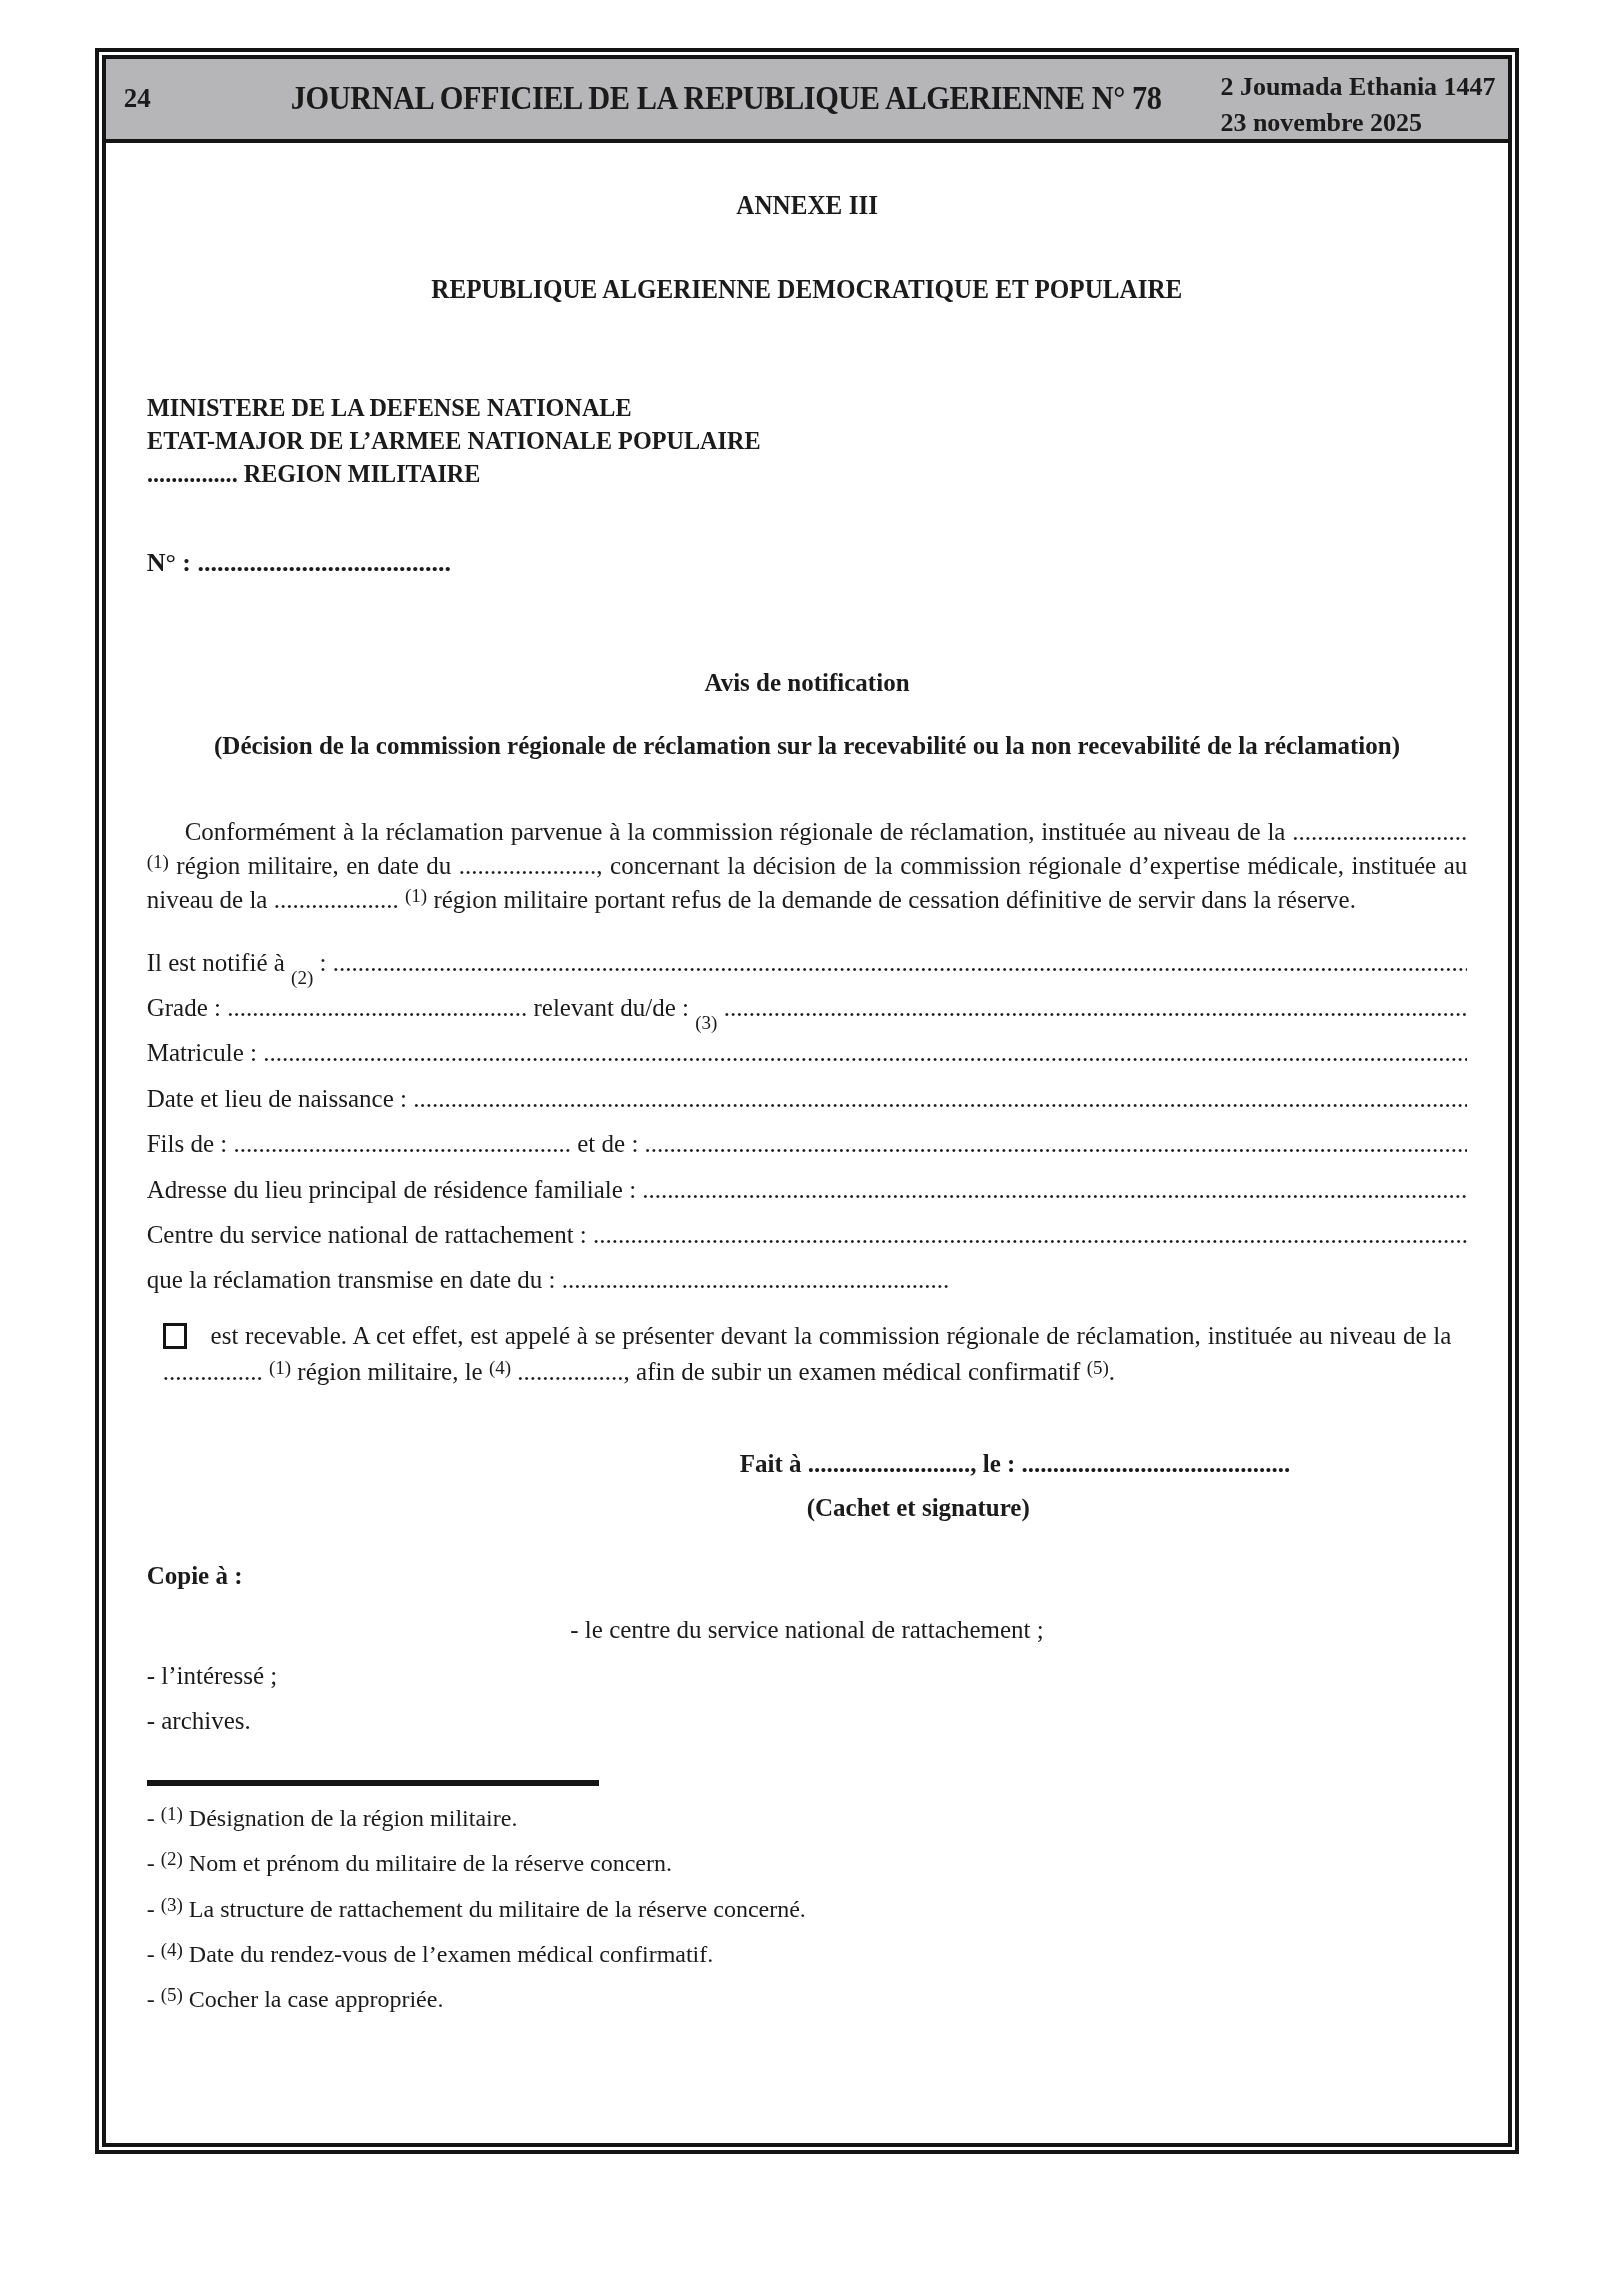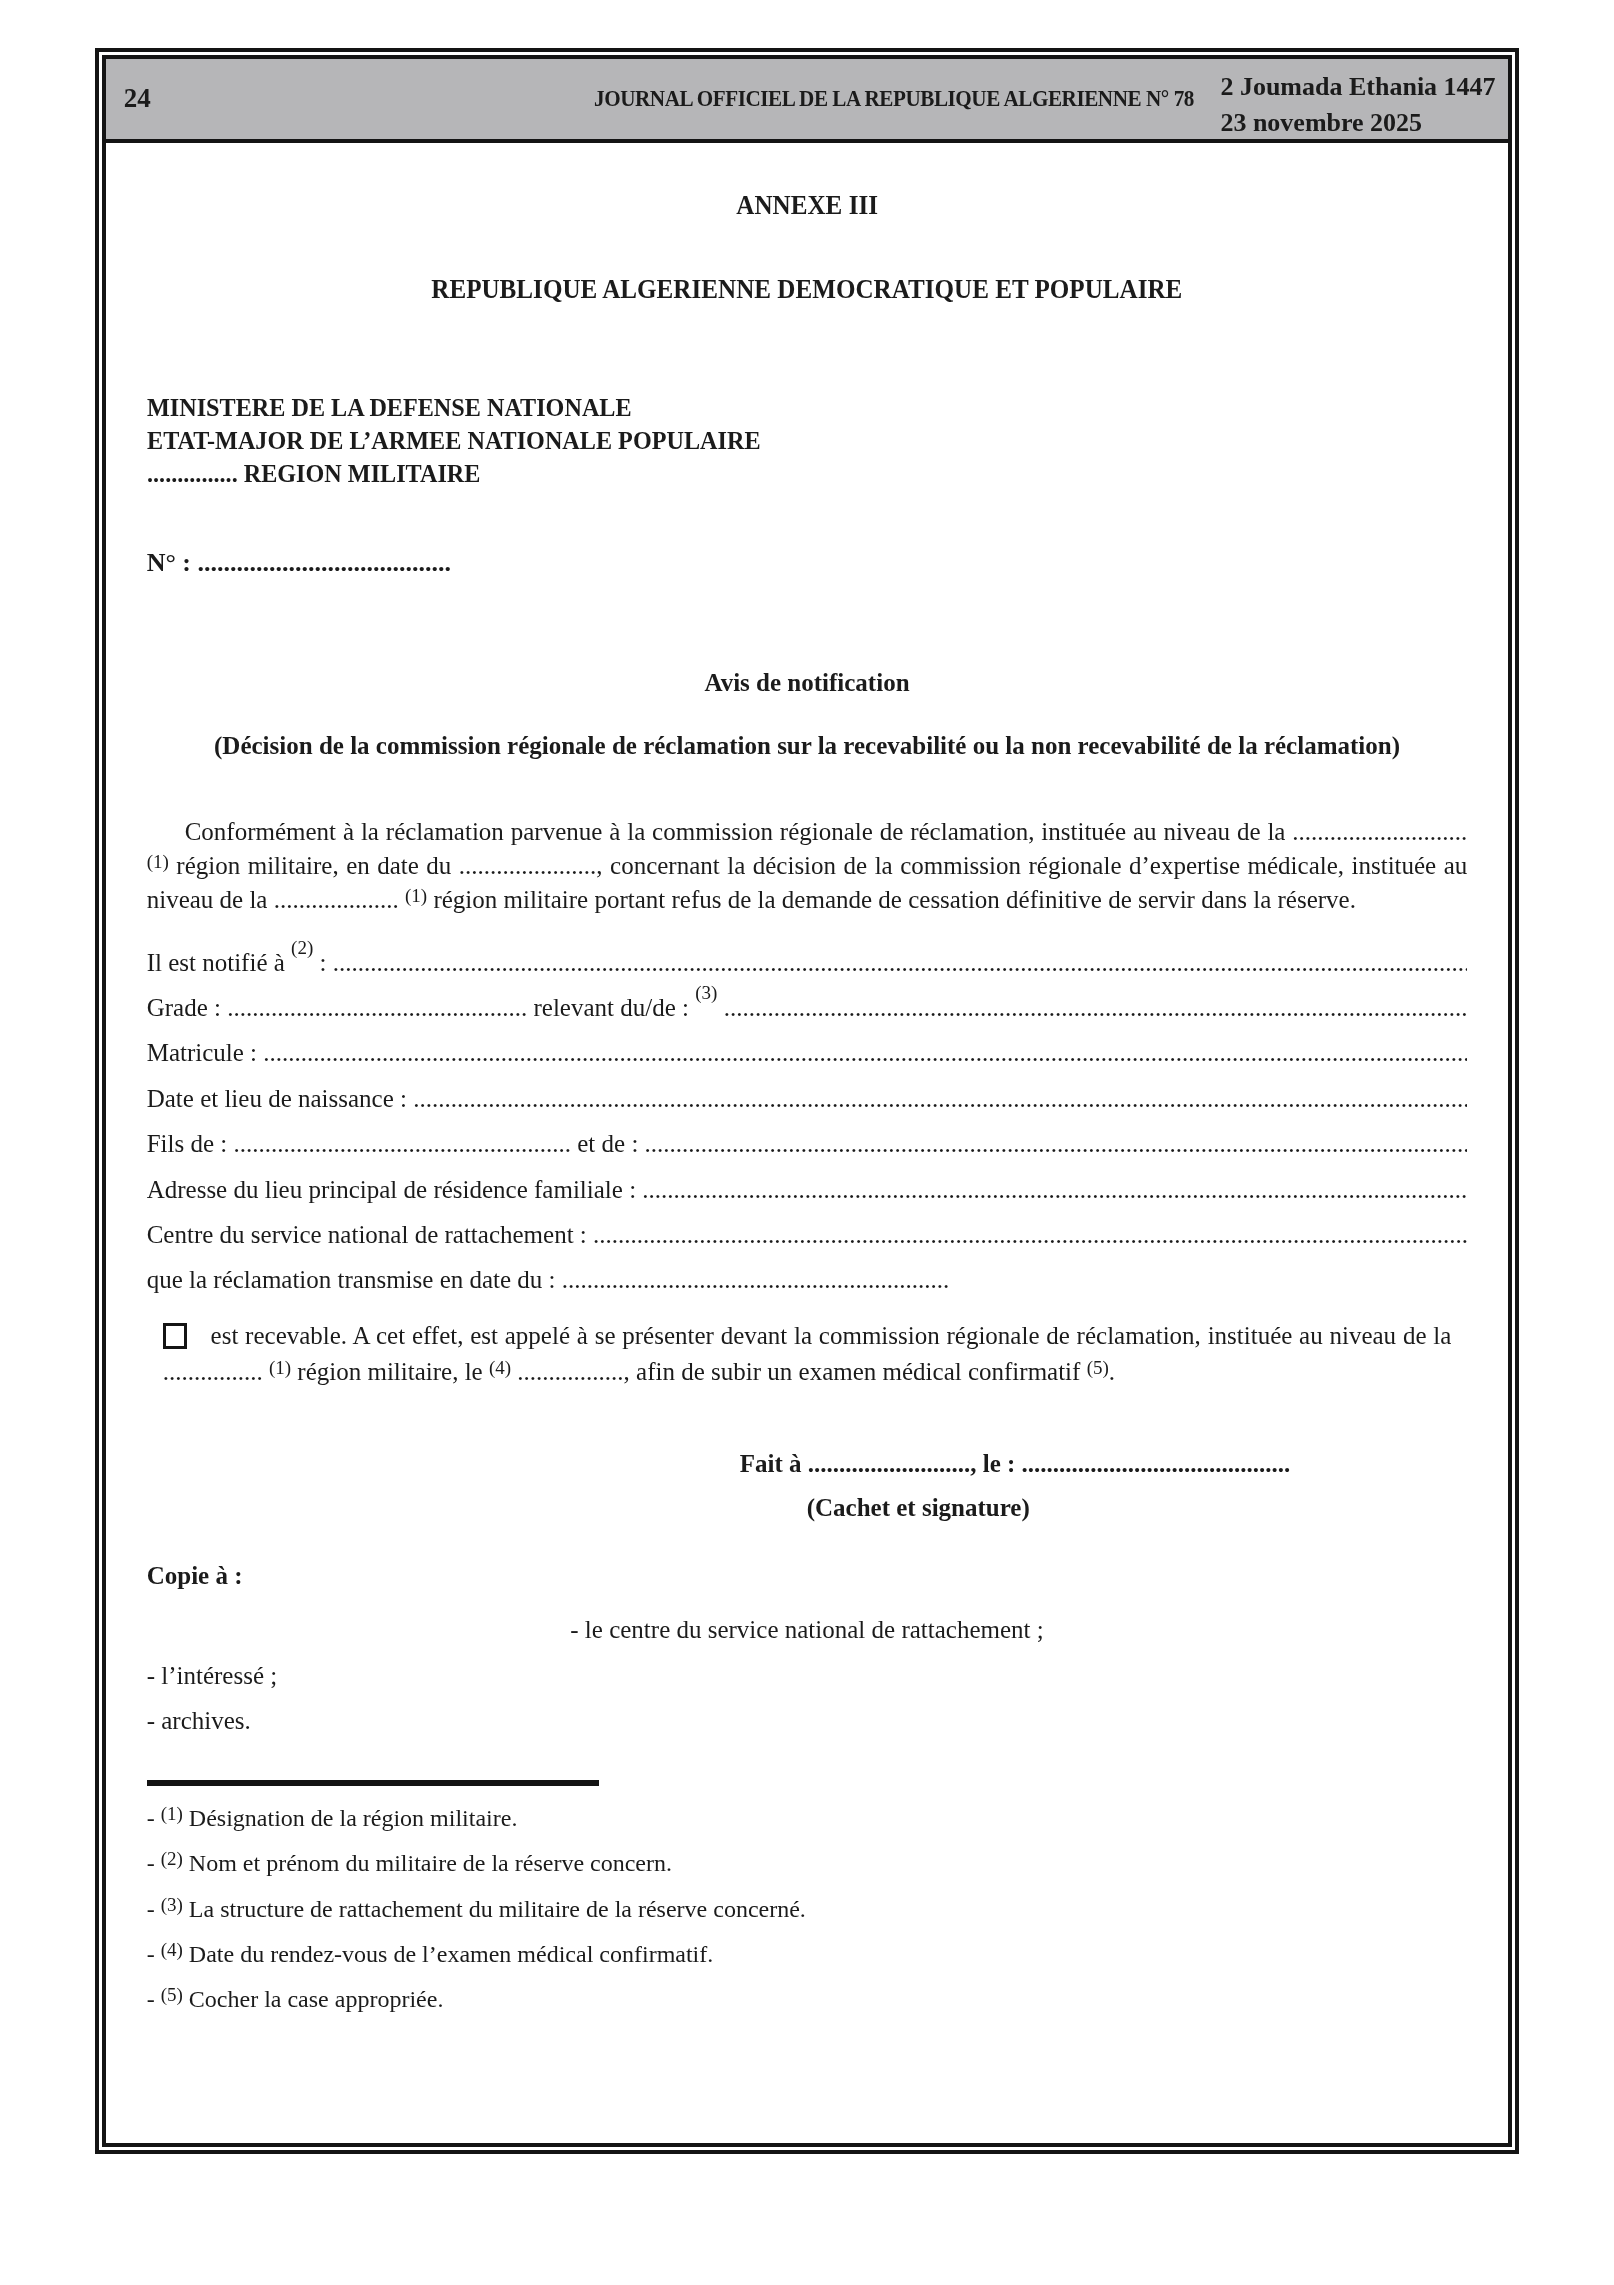--- a/index.html
+++ b/index.html
@@ -23,42 +23,42 @@
   }
   .header-band{
     height:84px;
     background:#b6b6b8;
     border-bottom:4.5px solid #141414;
     display:flex;align-items:center;
     padding:0 12.7px 0 18px;
   }
   .page-num{font-size:27px;font-weight:bold;width:109px;}
   .journal-title{
-    flex:1;text-align:right;font-size:23px;font-weight:bold;
+    flex:1;text-align:center;font-size:33px;font-weight:bold;
     letter-spacing:-0.5px;
   }
   .journal-title .condensed{display:inline-block;transform:scaleX(.92);transform-origin:center;white-space:nowrap;}
   .band-dates{text-align:left;font-size:26px;font-weight:bold;line-height:36px;white-space:nowrap;margin-top:12px;}
   .content{padding:0 41px;font-size:25px;line-height:30px;}
   .center{text-align:center;}
   .bold{font-weight:bold;}
   .condensed-l{display:inline-block;transform:scaleX(.93);transform-origin:left center;white-space:nowrap;}
   .condensed-c{display:inline-block;transform:scaleX(.93);transform-origin:center;white-space:nowrap;}
   .annexe{margin-top:47px;font-size:27px;}
   .republic{margin-top:54px;font-size:27px;}
   .ministry{margin-top:87px;font-size:26px;font-weight:bold;line-height:33px;}
   .numero{margin-top:58px;font-size:26px;font-weight:bold;}
   .avis{margin-top:90px;font-size:25px;}
   .decision{margin-top:33px;font-size:25px;}
   .intro{
     margin:54px 0 0 0;text-align:justify;text-indent:38px;
     line-height:34px;
   }
   .sup{font-size:19px;vertical-align:6.3px;line-height:0;}
-  .field{display:flex;align-items:flex-start;margin-top:15.4px;line-height:30px;font-family:Liberation Serif, serif;}
+  .field{display:flex;align-items:flex-end;margin-top:15.4px;line-height:30px;font-family:Liberation Serif, serif;}
   .field.first{margin-top:31px;}
   .field span{white-space:pre;}
   .dotfill{flex:1;min-width:0;overflow:hidden;}
   .cb-para{margin:16px;text-align:justify;line-height:36px;}
   .cb-para.p1{margin-top:22.6px;}
   .cb-para.p2{margin-top:18px;}
   .checkbox{
     display:inline-block;width:24.4px;height:26px;
     border:3.6px solid #141414;background:#ffffff;
     vertical-align:-4.5px;margin-right:23.5px;

